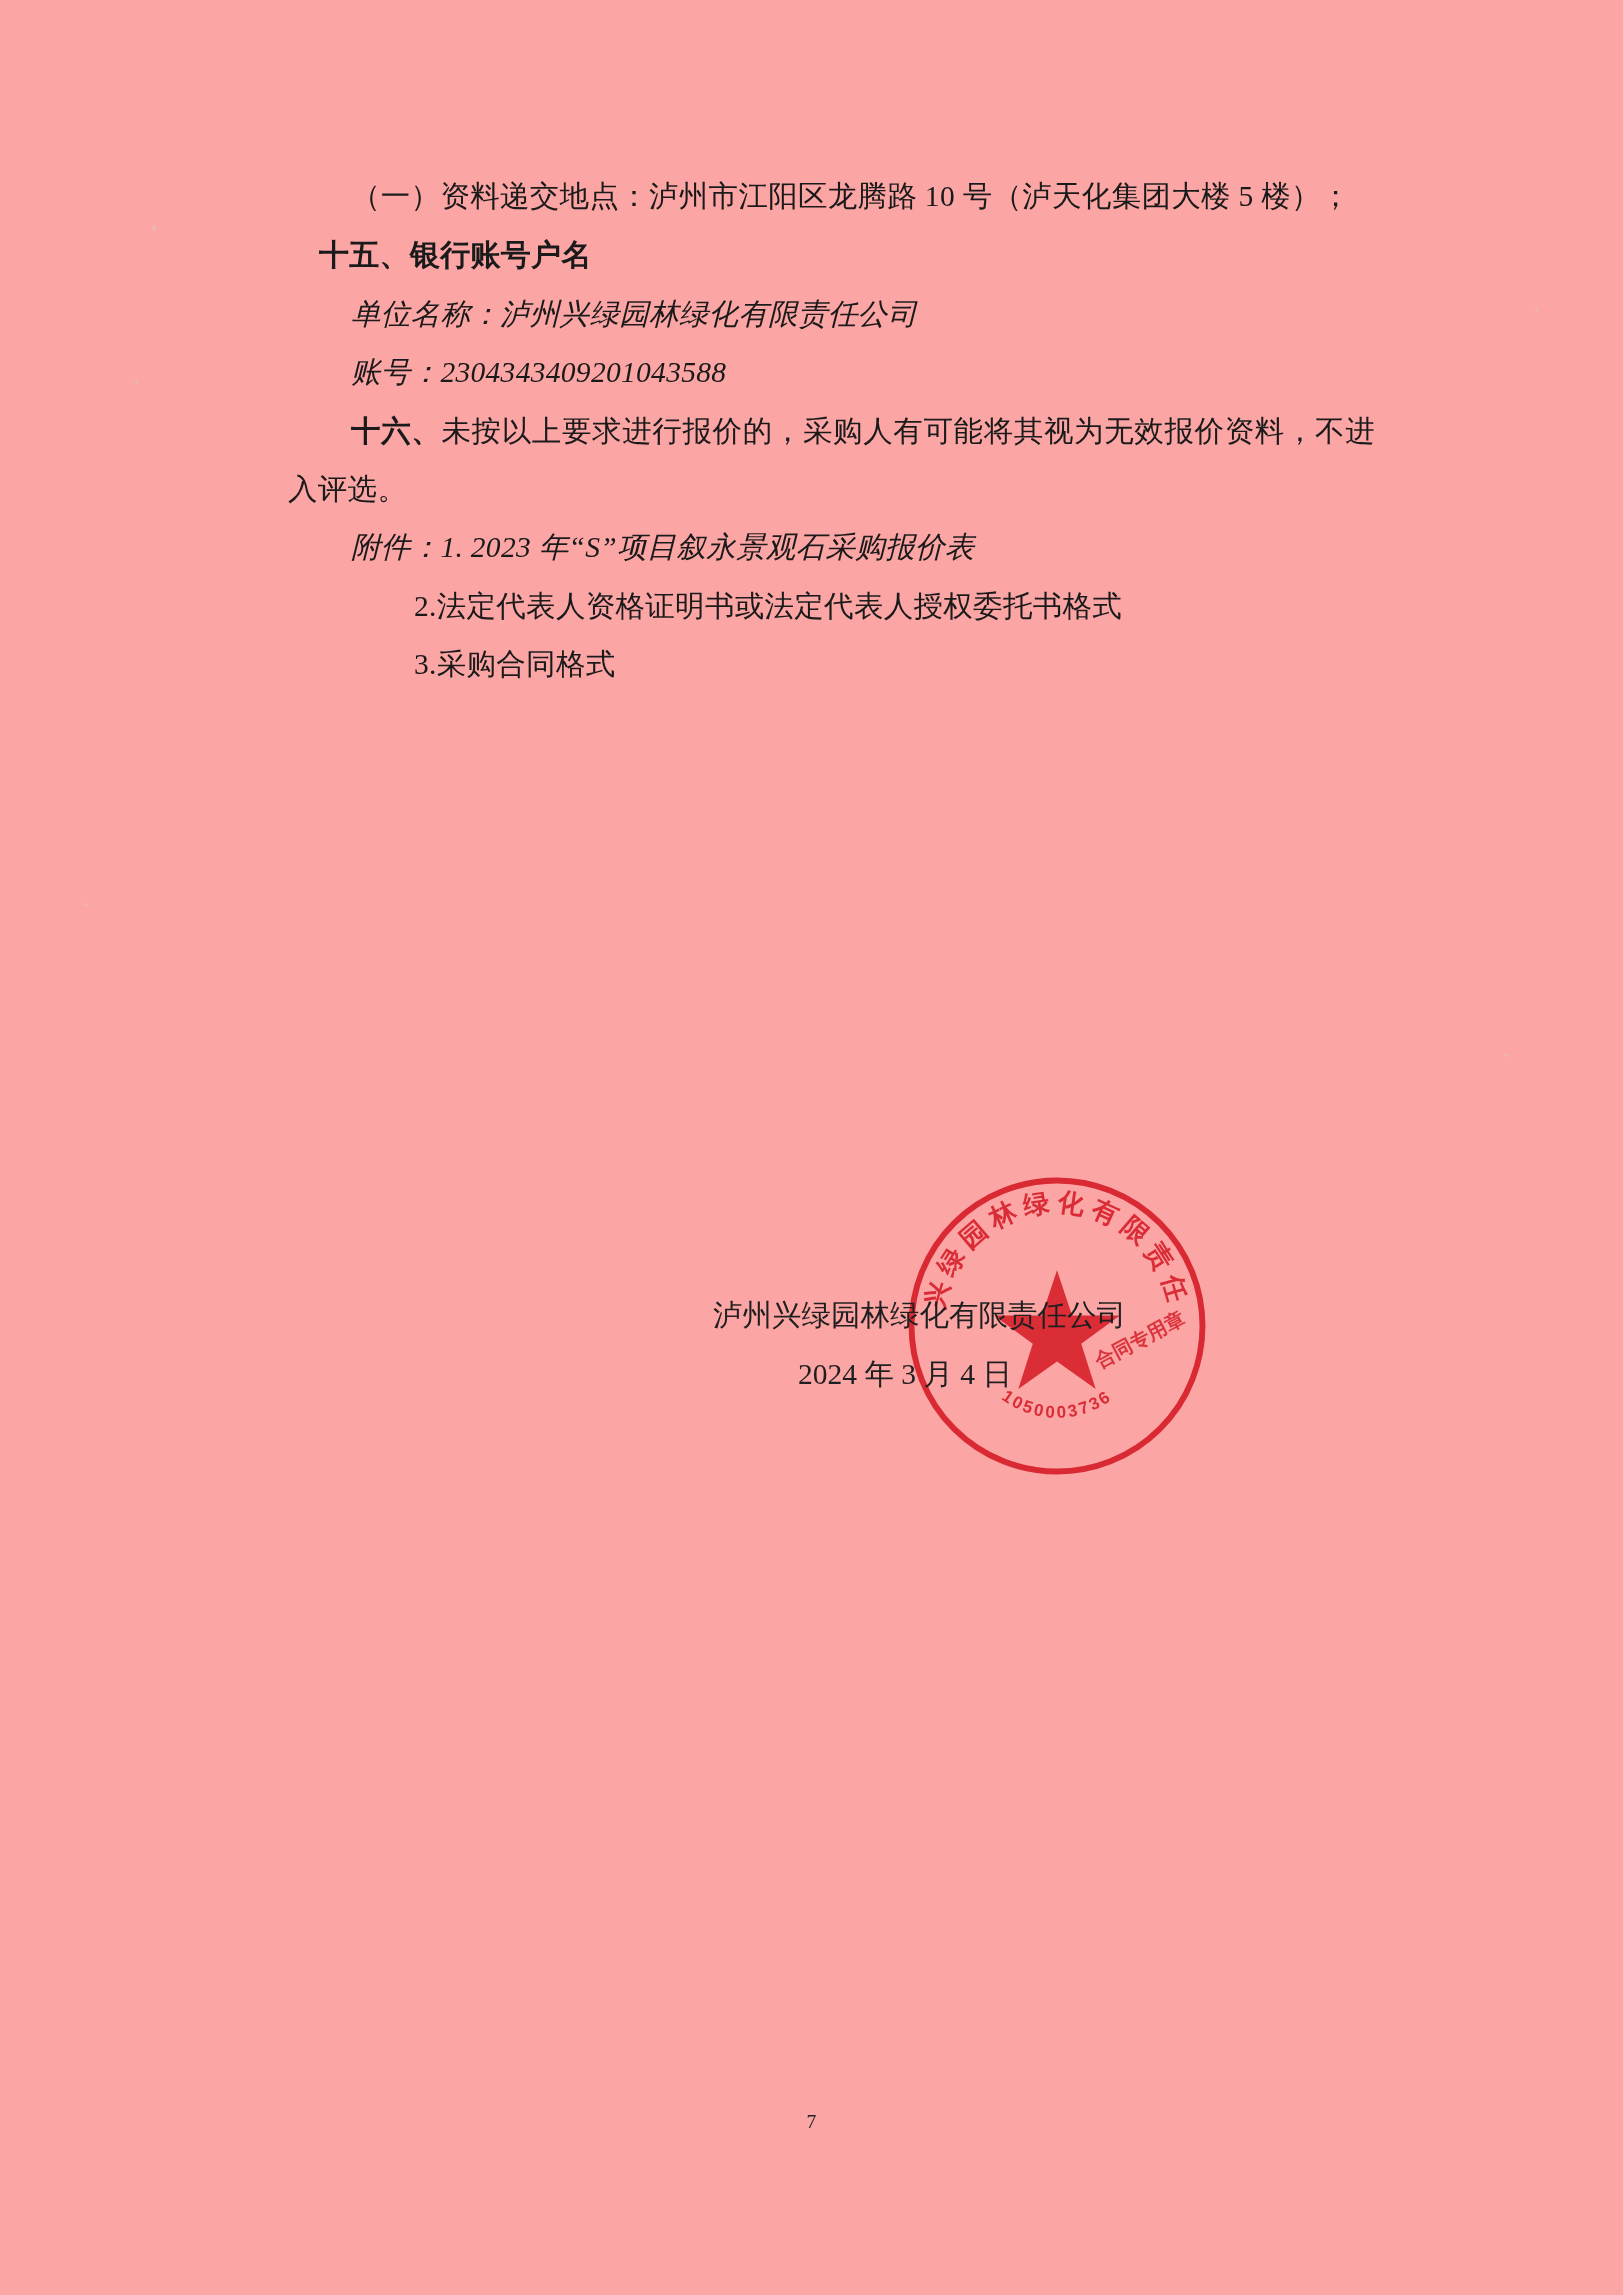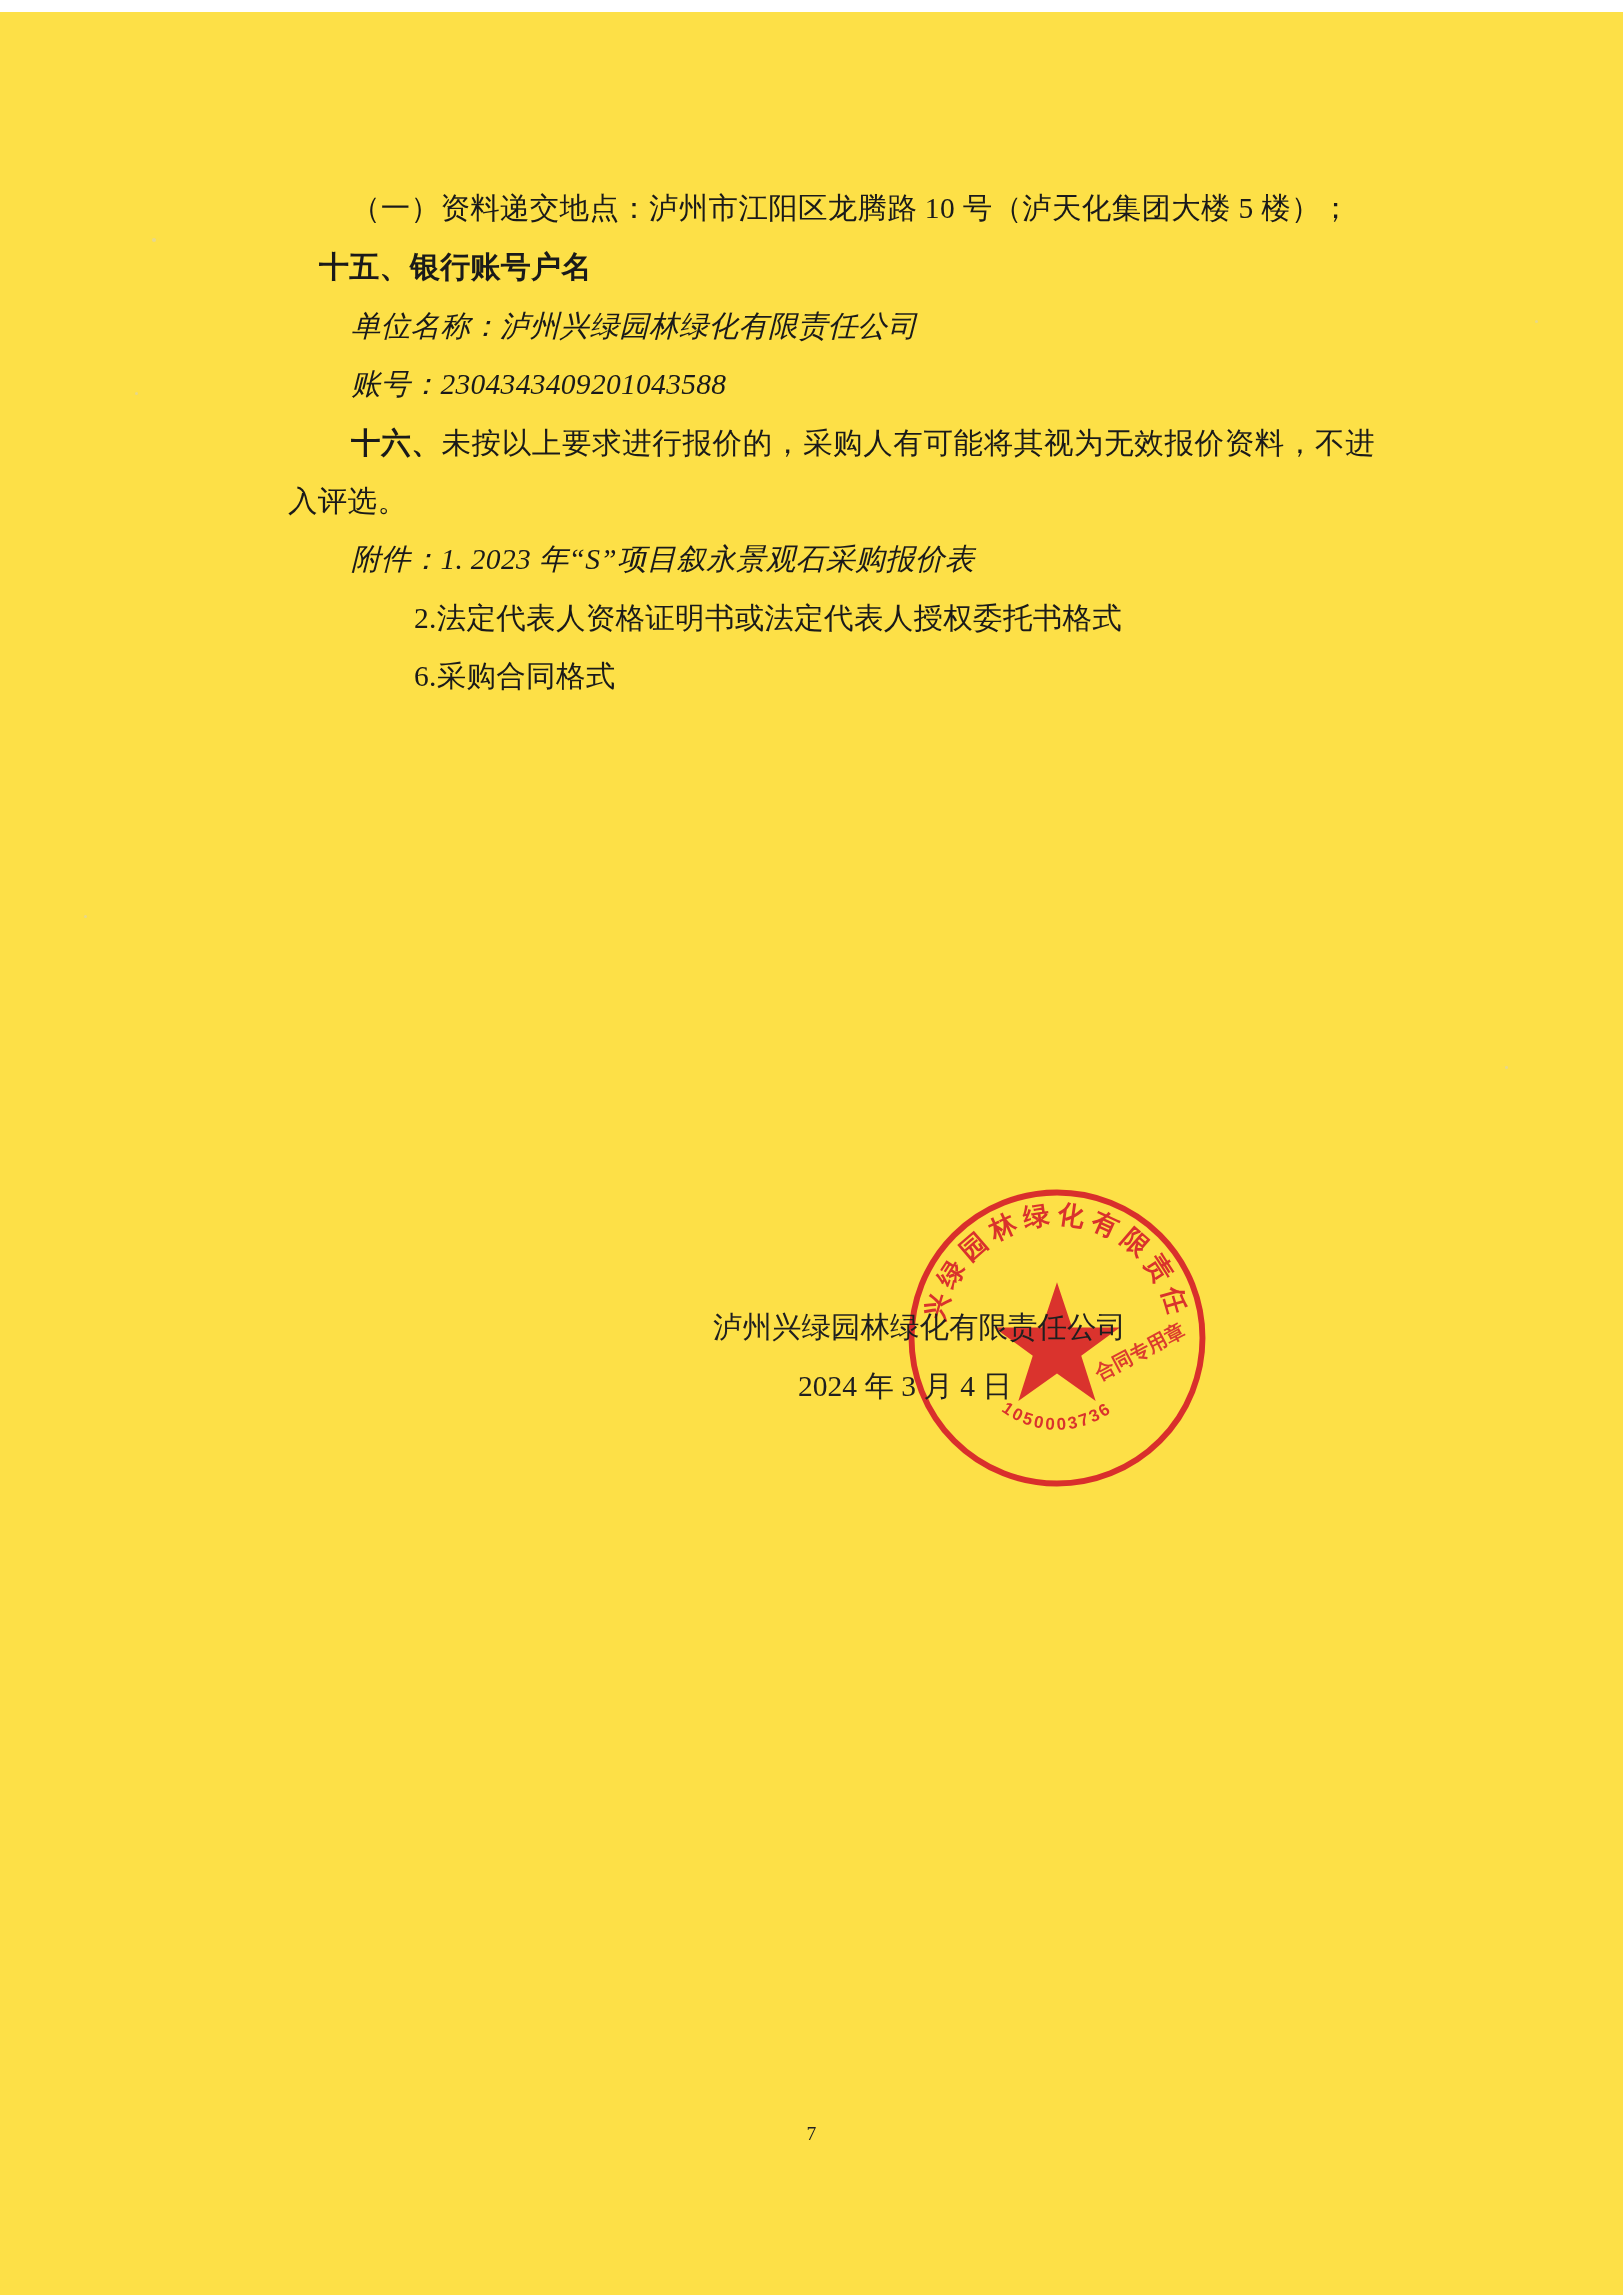--- a/index.html
+++ b/index.html
@@ -12,22 +12,21 @@
     height: 2295px;
     position: relative;
     font-family: "Liberation Serif", "DejaVu Serif", serif;
     color: #1a1a1a;
     overflow: hidden;
   }
 
   .page {
     position: absolute;
     inset: 0;
-    background: #fde047;
-    margin-top: 12px;
+    background: #fca5a5;
   }
 
   
   .speckle {
     position: absolute;
     background: #cfcfcf;
     border-radius: 50%;
     opacity: .5;
   }
 
@@ -129,21 +128,21 @@
 
 
     <p class="sub-indent">账号：2304343409201043588</p>
 
     <p class="indent2"><span class="bold">十六、</span><span>未按以上要求进行报价的，采购人有可能将其视为无效报价资料，不进入评选。</span></p>
 
     <p class="sub-indent">附件：1. 2023 年“S”项目叙永景观石采购报价表</p>
 
     <p class="attach-cont">2.法定代表人资格证明书或法定代表人授权委托书格式</p>
 
-    <p class="attach-cont">6.采购合同格式</p>
+    <p class="attach-cont">3.采购合同格式</p>
 
   </div>
 
   <div class="seal">
     <svg width="308" height="308" viewBox="0 0 470 470" xmlns="http://www.w3.org/2000/svg">
       <defs>
         <path id="arcTop" d="M 60 235 A 175 175 0 0 1 410 235"></path>
         <path id="arcBottom" d="M 95 235 A 140 140 0 0 0 375 235"></path>
       </defs>
       <g opacity="0.92" fill="none" stroke="#d6202a" stroke-width="9">

